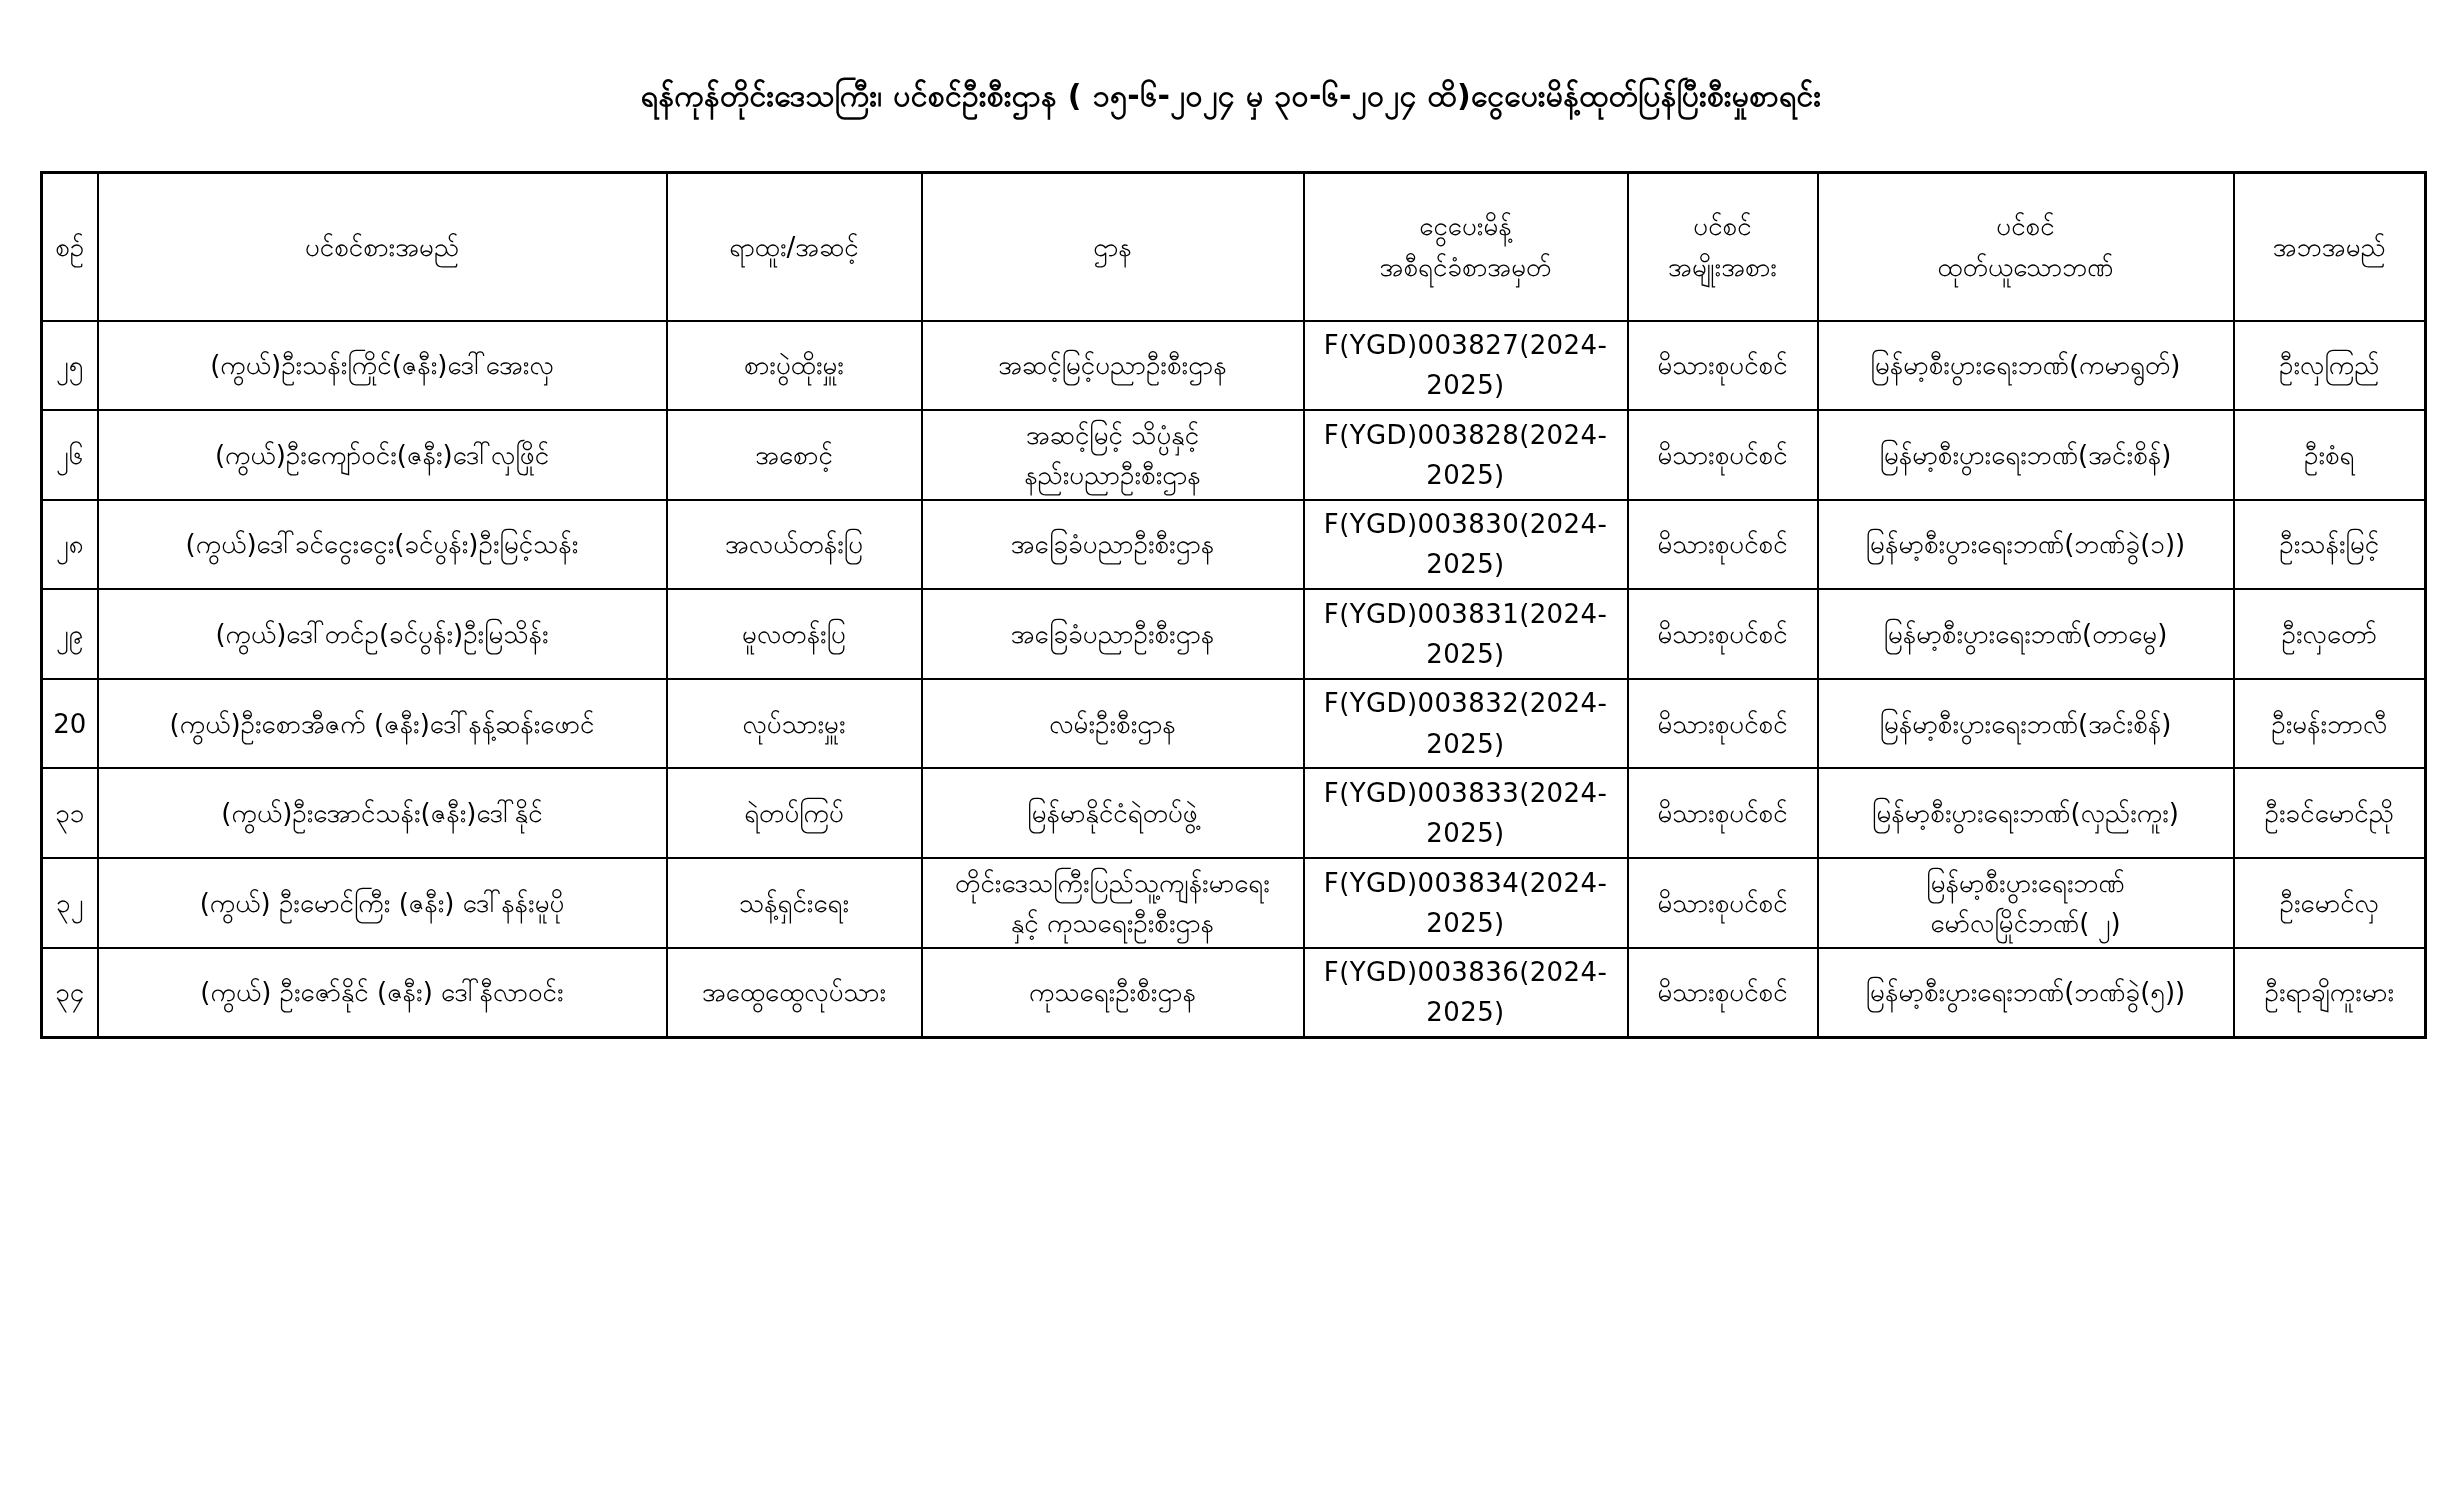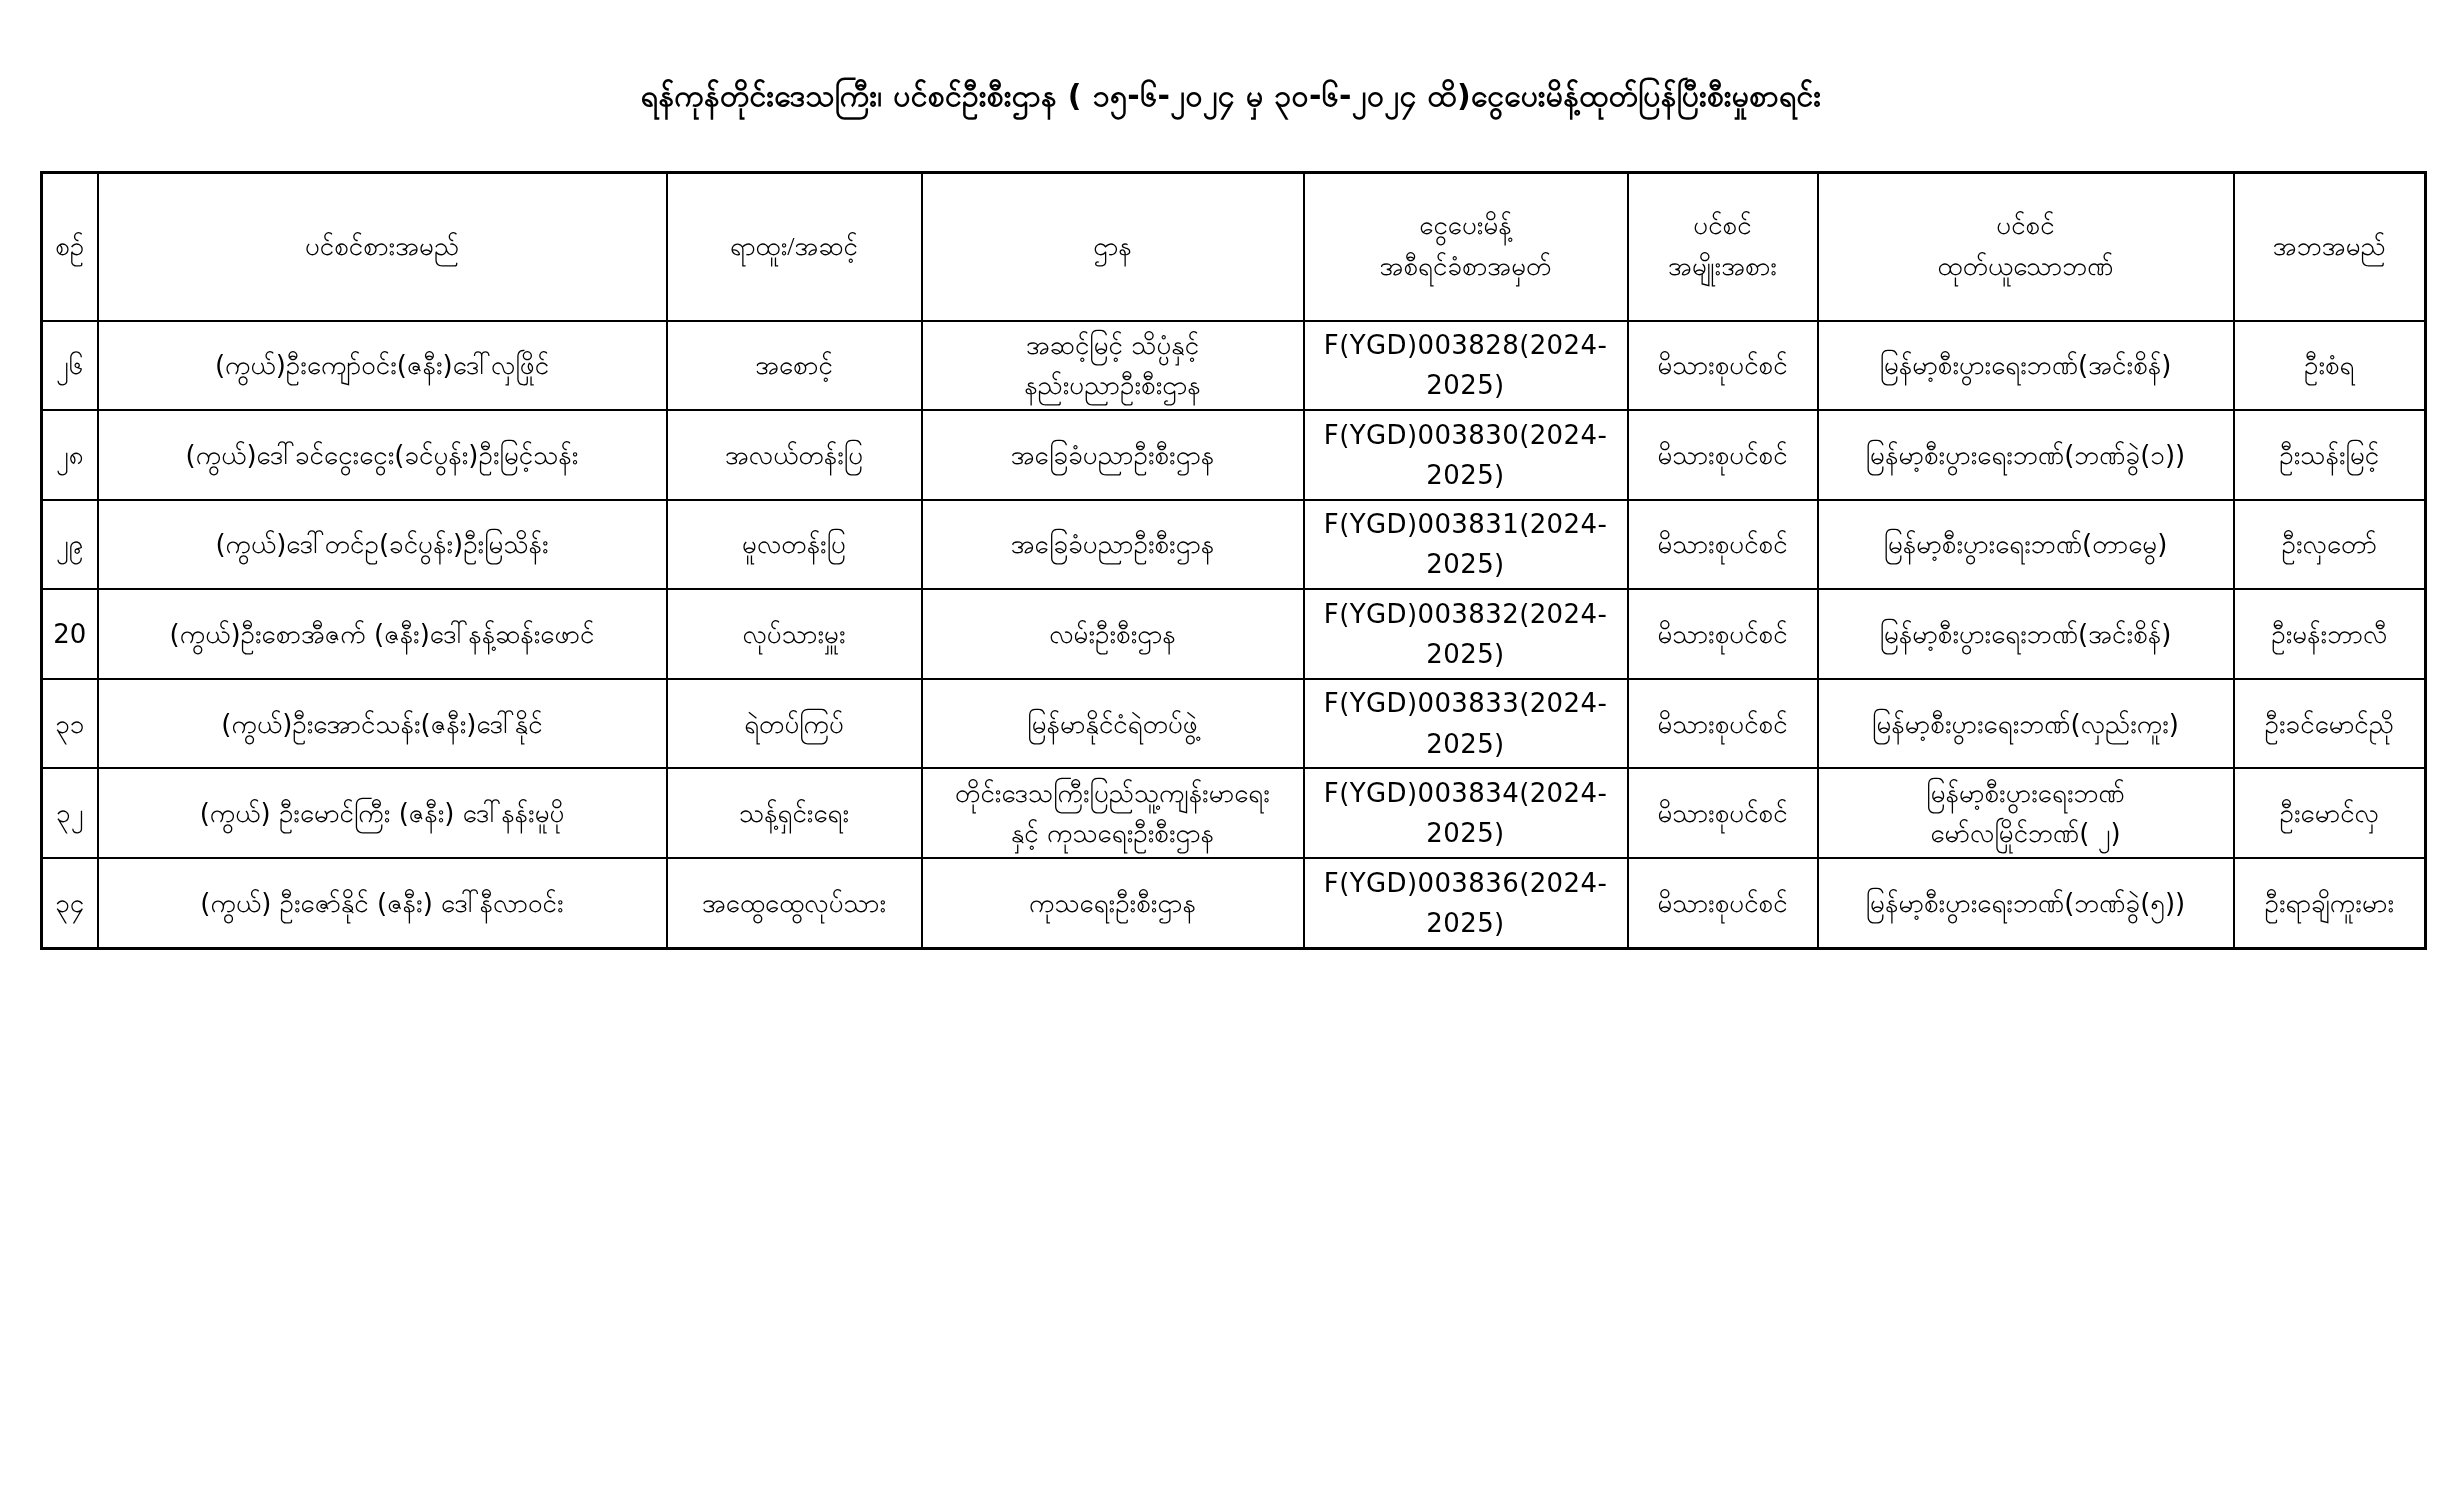--- a/index.html
+++ b/index.html
@@ -41,21 +41,20 @@
     vertical-align: middle;
     padding: 3.5px 7px;
     font-size: 26px;
     font-weight: normal;
     line-height: 1.55;
     white-space: pre-line;
     overflow: hidden;
   }
   table.pension-table thead tr {
     height: 148px;
-    font-family: Liberation Serif, serif;
   }
   table.pension-table tbody tr {
     height: 89px;
   }
   td.col-order_no {
     font-size: 25.5px;
     letter-spacing: 0.4px;
   }
   
   col.c-no           { width: 56px;  }
@@ -92,20 +91,30 @@
       <th>ငွေပေးမိန့်
 အစီရင်ခံစာအမှတ်</th>
       <th>ပင်စင်
 အမျိုးအစား</th>
       <th>ပင်စင်
 ထုတ်ယူသောဘဏ်</th>
       <th>အဘအမည်</th>
     </tr>
   </thead>
   <tbody>
+      <tr>
+        <td class="col-no">၂၅</td>
+        <td class="col-name">(ကွယ်)ဦးသန်းကြိုင်(ဇနီး)ဒေါ်အေးလှ</td>
+        <td class="col-position">စားပွဲထိုးမှူး</td>
+        <td class="col-department">အဆင့်မြင့်ပညာဦးစီးဌာန</td>
+        <td class="col-order_no">F(YGD)003827(2024-2025)</td>
+        <td class="col-pension_type">မိသားစုပင်စင်</td>
+        <td class="col-bank">မြန်မာ့စီးပွားရေးဘဏ်(ကမာရွတ်)</td>
+        <td class="col-father">ဦးလှကြည်</td>
+      </tr>
       <tr>
         <td class="col-no">၂၆</td>
         <td class="col-name">(ကွယ်)ဦးကျော်ဝင်း(ဇနီး)ဒေါ်လှဖြိုင်</td>
         <td class="col-position">အစောင့်</td>
         <td class="col-department">အဆင့်မြင့် သိပ္ပံနှင့်
 နည်းပညာဦးစီးဌာန</td>
         <td class="col-order_no">F(YGD)003828(2024-2025)</td>
         <td class="col-pension_type">မိသားစုပင်စင်</td>
         <td class="col-bank">မြန်မာ့စီးပွားရေးဘဏ်(အင်းစိန်)</td>
         <td class="col-father">ဦးစံရ</td>

